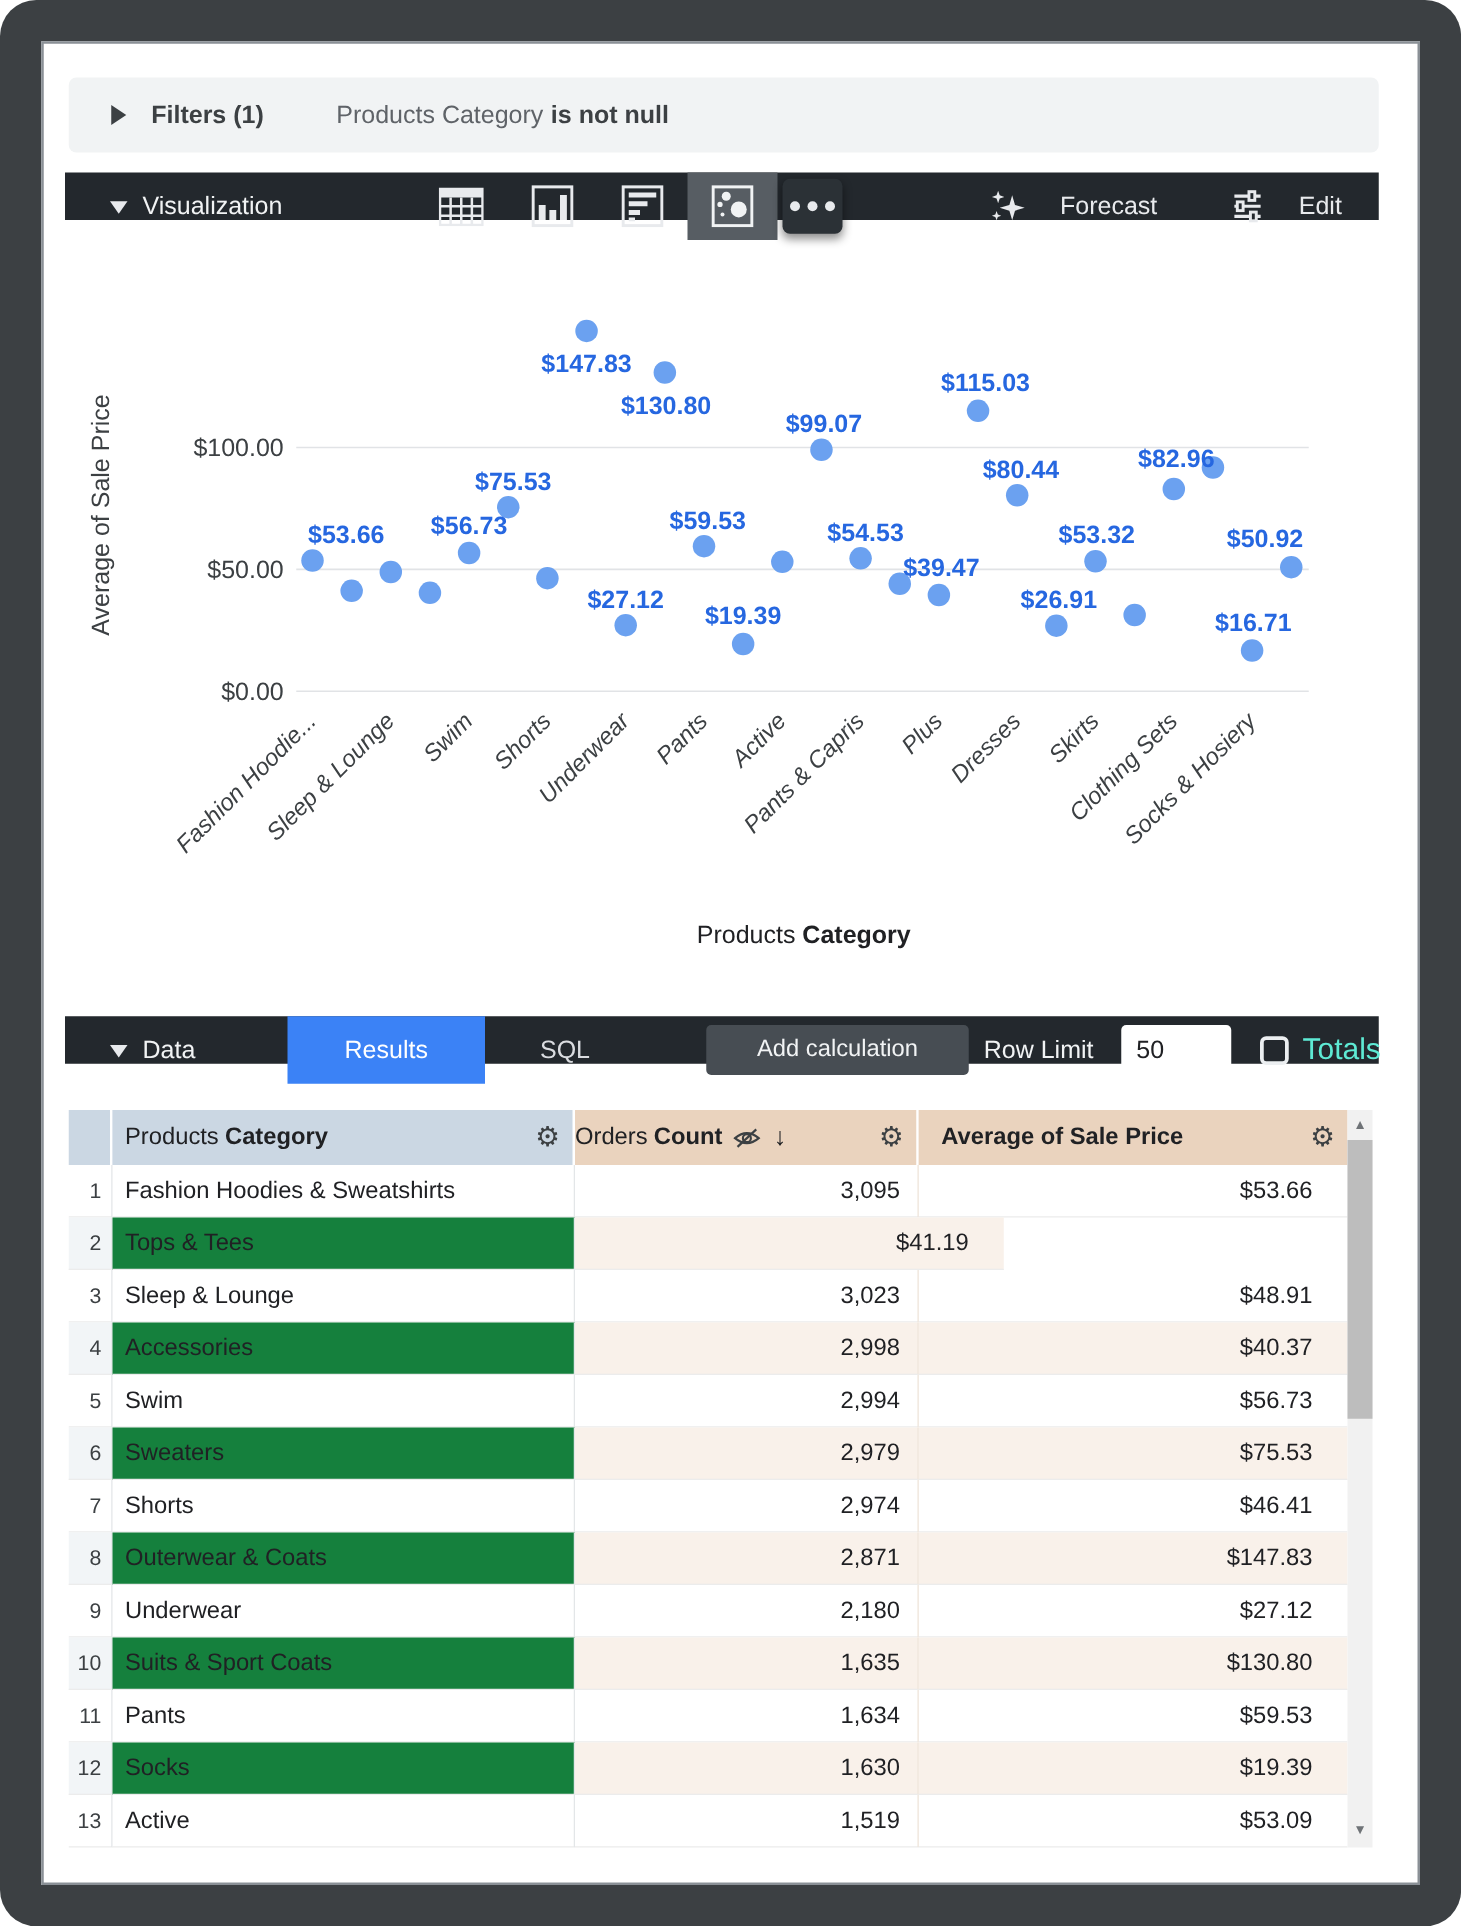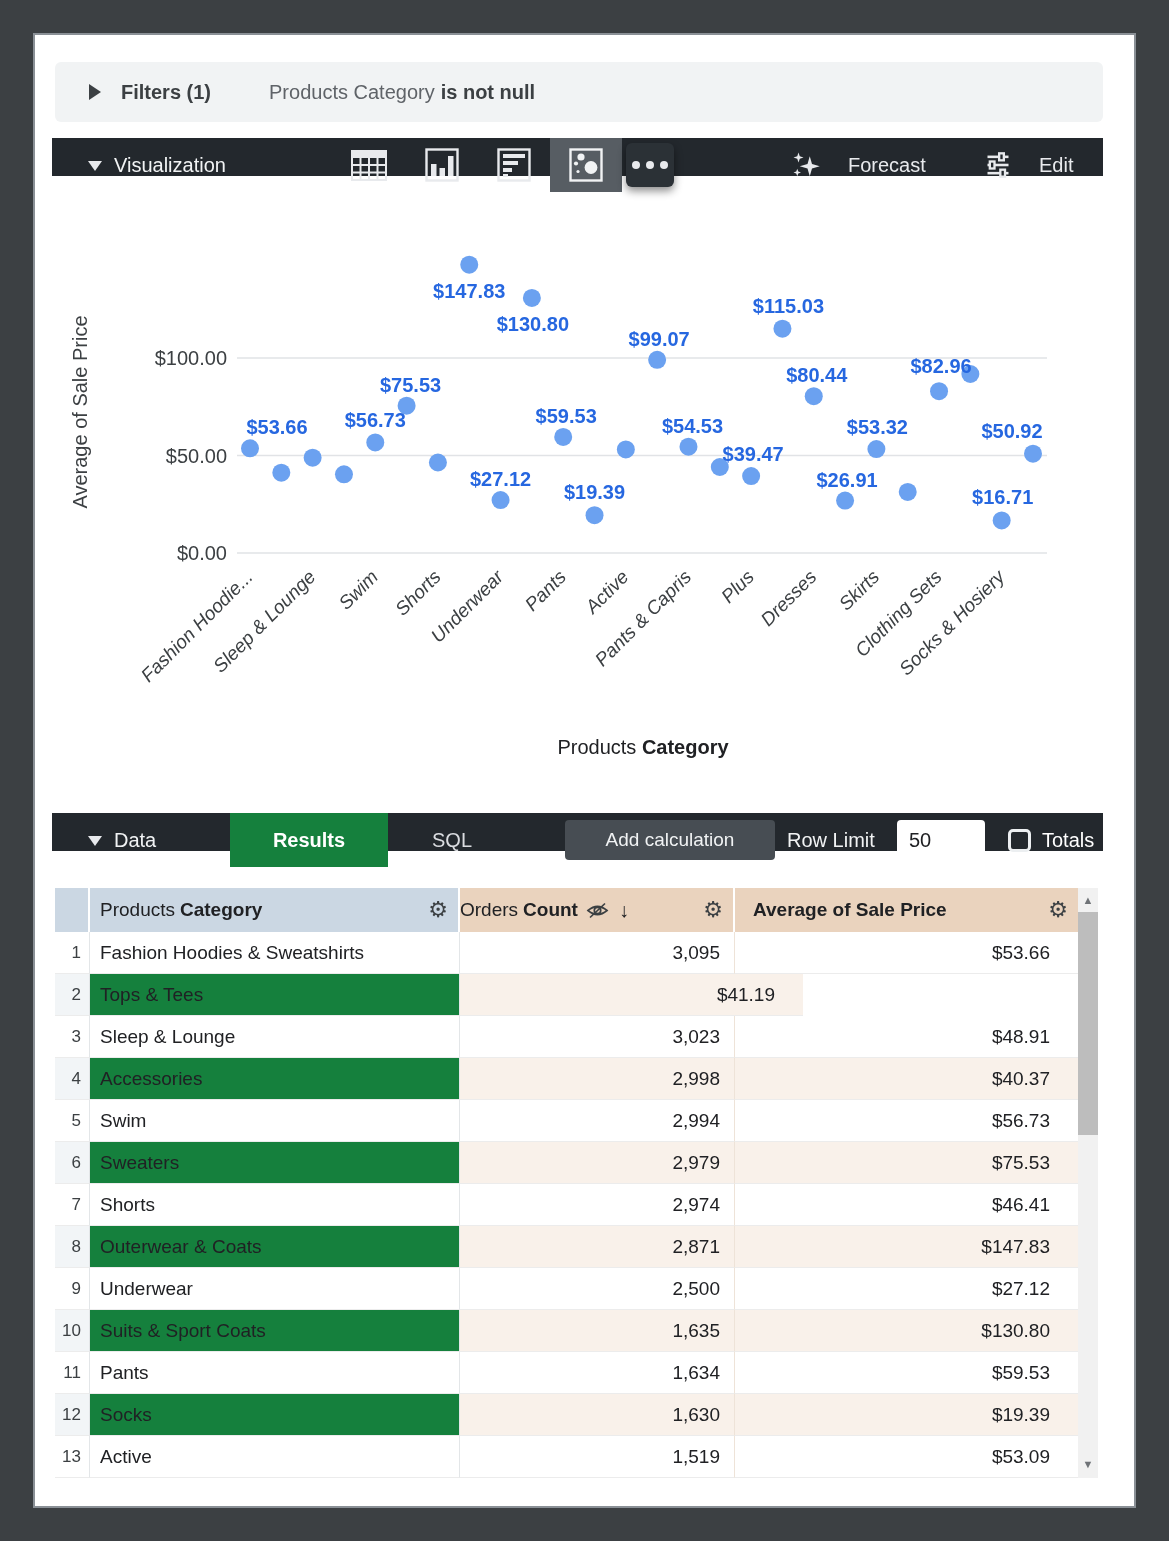--- a/index.html
+++ b/index.html
@@ -1,17 +1,17 @@
 <!DOCTYPE html>
 <html><head>
 <meta charset="utf-8">
 <style>
   html,body{margin:0;padding:0;}
   .canvas{position:relative;width:1169px;height:1541px;background:#3c4043;overflow:hidden;
-          font-family:"Liberation Sans","DejaVu Sans",sans-serif;}
+          font-family:"Liberation Sans","DejaVu Sans",sans-serif;border-radius:29px;}
   .page{position:absolute;left:33px;top:33px;width:1099px;height:1471px;background:#ffffff;
         border:2px solid #8a9096;}
 
   
   .filter-bar{position:absolute;left:20px;top:27px;width:1048px;height:60px;background:#f1f3f4;
               border-radius:6px;display:flex;align-items:center;}
   .tri-right{width:0;height:0;border-left:12px solid #3c4043;border-top:8px solid transparent;
              border-bottom:8px solid transparent;margin-left:34px;}
   .filters-title{margin-left:20px;font-size:20px;font-weight:600;color:#3c4043;}
   .filter-clause{margin-left:58px;font-size:20px;color:#5f6368;}
@@ -31,33 +31,33 @@
             box-shadow:0 4px 8px rgba(0,0,0,.45);display:flex;align-items:center;justify-content:center;gap:6px;}
   .more-btn .dot{width:8px;height:8px;border-radius:50%;background:#e8eaed;}
   .tool-btn{position:absolute;top:0;height:54px;display:flex;align-items:center;gap:27px;
             color:#e8eaed;font-size:20px;}
   .forecast-btn{left:739px;}
   .edit-btn{left:932px;}
 
   
   .tab{position:absolute;top:0;height:54px;display:flex;align-items:center;justify-content:center;
        color:#dadce0;font-size:20px;}
-  .tab-results{left:178px;width:158px;background:#15803d;color:#ffffff;font-weight:700;}
+  .tab-results{left:178px;width:158px;background:#3b82f6;color:#ffffff;font-weight:400;}
   .tab-sql{left:362px;width:76px;}
   .add-calc{position:absolute;left:513px;top:7px;width:210px;height:40px;background:#474d53;border-radius:4px;
             color:#f1f3f4;font-size:19px;display:flex;align-items:center;justify-content:center;}
   .row-limit-label{position:absolute;left:735px;top:0;height:54px;display:flex;align-items:center;
                    color:#f1f3f4;font-size:20px;}
   .row-limit-input{position:absolute;left:845px;top:7px;width:88px;height:40px;background:#fff;border:none;
                    border-radius:4px;font-size:20px;color:#202124;padding:0 0 0 12px;box-sizing:border-box;
                    font-family:inherit;}
   .totals-checkbox{position:absolute;left:956px;top:16px;width:23px;height:23px;border:3px solid #eceff1;
                    border-radius:5px;box-sizing:border-box;background:transparent;}
   .totals-label{position:absolute;left:990px;top:0;height:54px;display:flex;align-items:center;
-                color:#ffffff;font-size:20px;}
+                color:#5eead4;font-size:24px;}
 
   
   #chart-svg{position:absolute;left:20px;top:165px;overflow:visible;}
 
   
   .table{position:absolute;left:20px;top:853px;width:1043px;}
   .t-head{display:flex;height:44px;}
   .th{display:flex;align-items:center;box-sizing:border-box;border-right:2px solid #ffffff;
       font-size:19px;color:#202124;}
   .th-num{width:35px;background:#cbd7e3;}
@@ -325,21 +325,21 @@
           </div>
           <div class="t-row even">
             <div class="td td-num">8</div>
             <div class="td td-cat">Outerwear &amp; Coats</div>
             <div class="td td-orders">2,871</div>
             <div class="td td-avg">$147.83</div>
           </div>
           <div class="t-row">
             <div class="td td-num">9</div>
             <div class="td td-cat">Underwear</div>
-            <div class="td td-orders">2,500</div>
+            <div class="td td-orders">2,180</div>
             <div class="td td-avg">$27.12</div>
           </div>
           <div class="t-row even">
             <div class="td td-num">10</div>
             <div class="td td-cat">Suits &amp; Sport Coats</div>
             <div class="td td-orders">1,635</div>
             <div class="td td-avg">$130.80</div>
           </div>
           <div class="t-row">
             <div class="td td-num">11</div>

